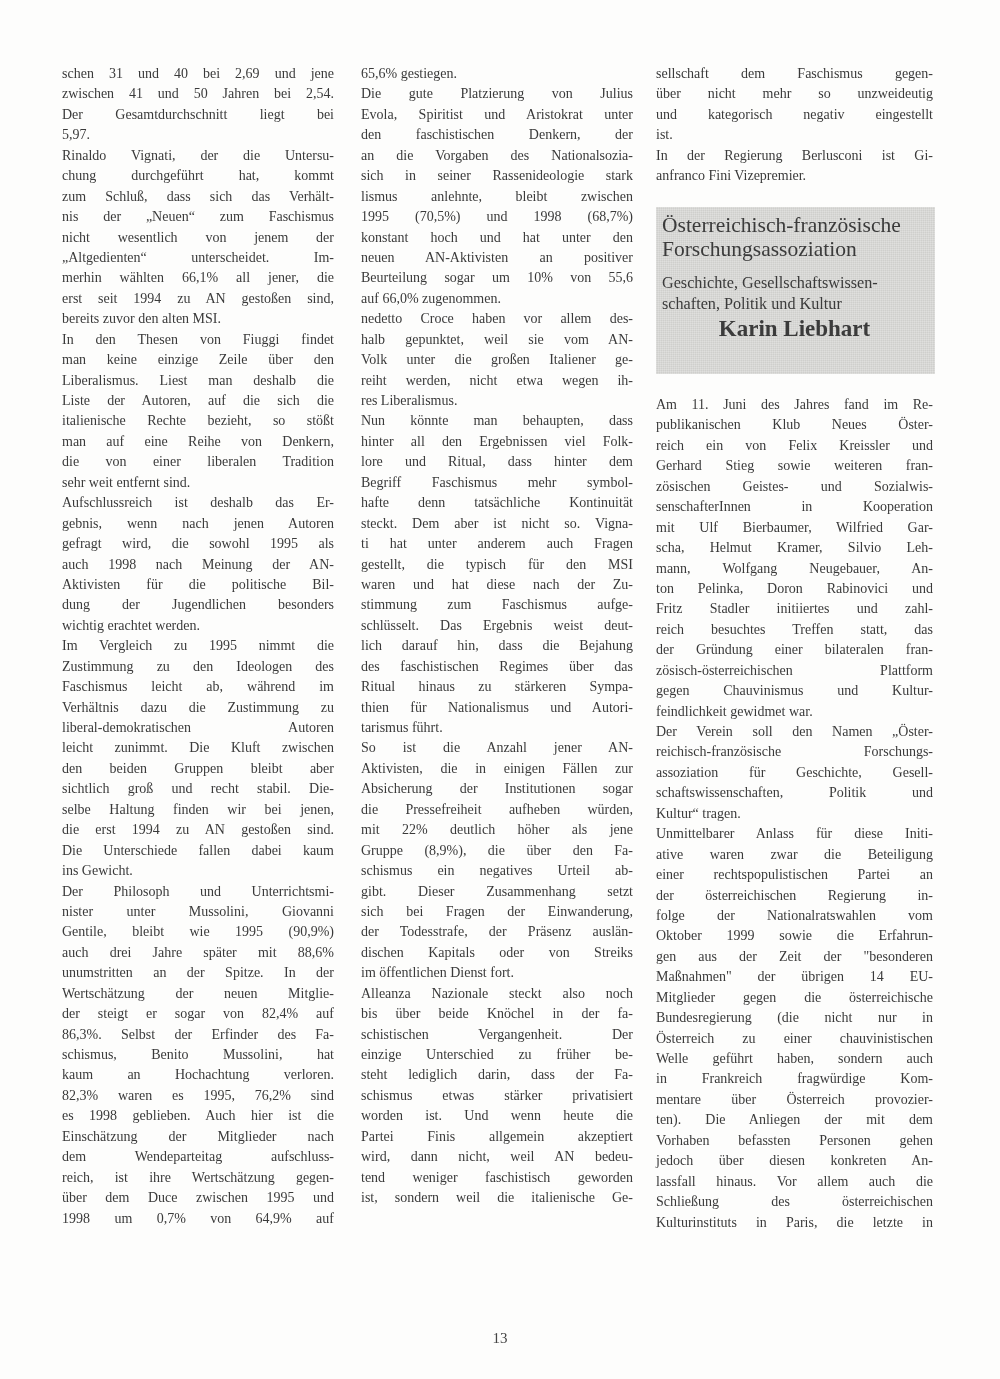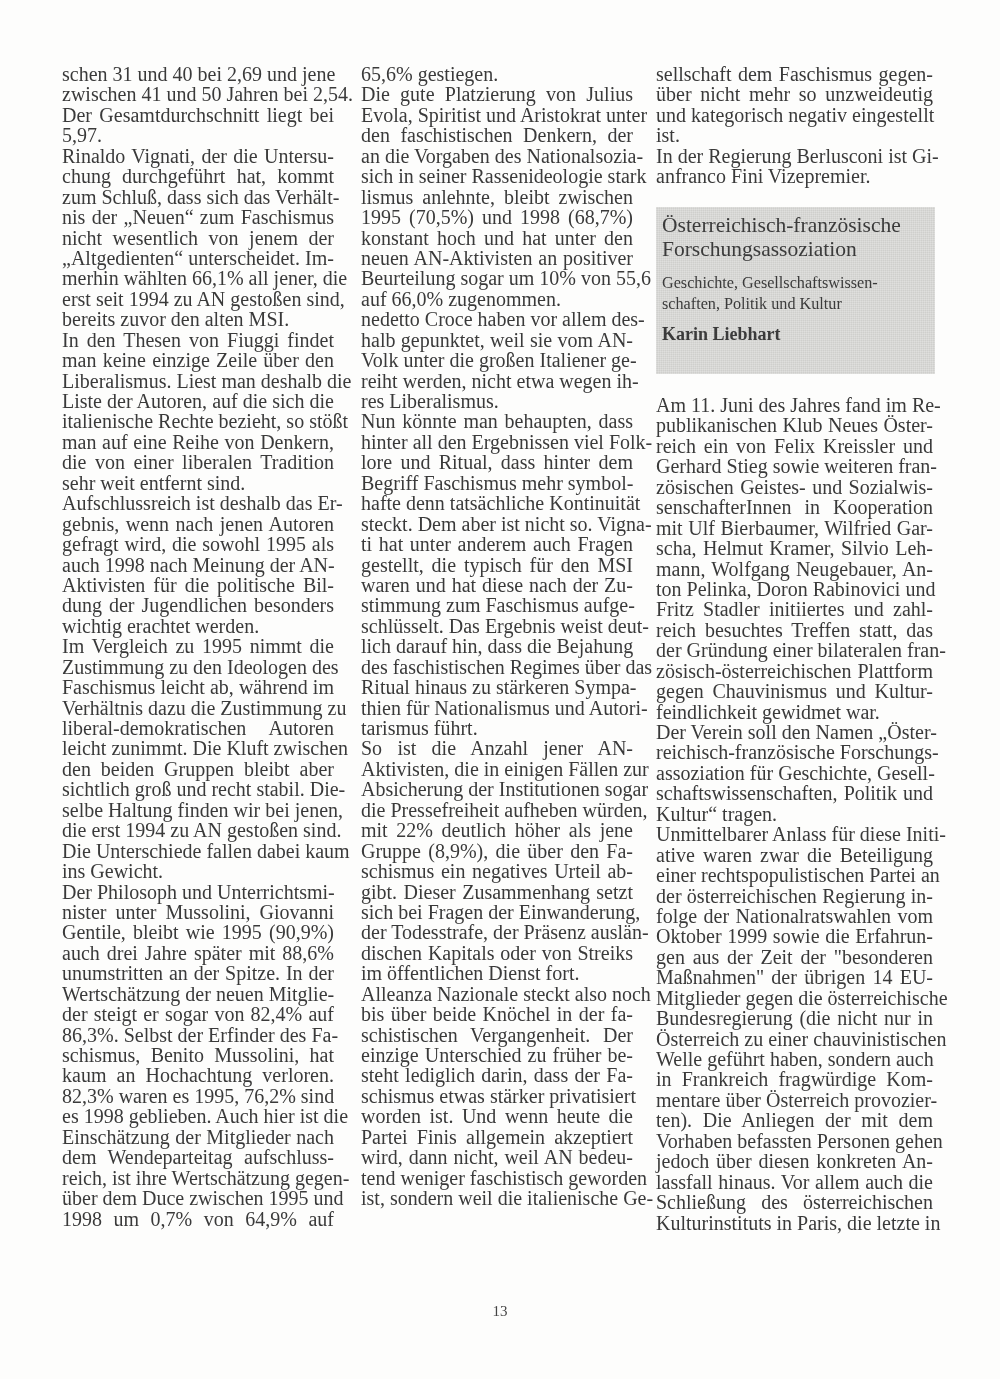--- a/index.html
+++ b/index.html
@@ -5,44 +5,44 @@
   html, body { margin: 0; padding: 0; }
   body {
     width: 1000px; height: 1379px; position: relative; overflow: hidden;
     background: #fdfdfc;
     font-family: "Liberation Serif", "DejaVu Serif", serif;
     color: #3a3a3a;
   }
   .col {
     position: absolute;
     top: 64px;
-    font-size: 20px;
+    font-size: 14px;
     line-height: 20.45px;
     text-align: justify;
   }
   .col .ln { display: block; text-align: justify; text-align-last: justify; white-space: nowrap; height: 20.45px; }
   .col .ln.last { text-align-last: left; }
   #col1 { left: 62px; width: 272px; }
   #col2 { left: 361px; width: 272px; }
   #col3 { left: 656px; width: 277px; }
   #col3b { left: 656px; width: 277px; top: 395px; }
   .box {
     position: absolute; left: 656px; top: 207px; width: 279px; height: 167px;
     background-color: #cfcfcc;
     background-image:
       repeating-linear-gradient(0deg, rgba(255,255,255,0.18) 0 1px, transparent 1px 2px),
       repeating-linear-gradient(90deg, rgba(255,255,255,0.18) 0 1px, transparent 1px 2px);
     box-sizing: border-box; padding: 6px 6px 12px 6px;
     color: #3b3b3b;
   }
   .box-title { font-size: 21.5px; line-height: 24px; margin: 0; white-space: nowrap; }
   .box-subtitle { font-size: 16.2px; line-height: 20.5px; margin: 12px 0 0 0; white-space: nowrap; }
-  .box-author { font-size: 18px; font-weight: bold; text-align: left; margin-top: 10px; padding-right: 2px; }
+  .box-author { font-size: 23px; font-weight: bold; text-align: center; margin-top: 2px; padding-right: 2px; }
   .page-number {
-    position: absolute; top: 1303px; left: 0; width: 1000px; text-align: center;
+    position: absolute; top: 1330px; left: 0; width: 1000px; text-align: center;
     font-size: 15px; color: #444;
   }
 </style>
 </head>
 <body>
 
 <div id="col1" class="col">
     <span class="ln">schen 31 und 40 bei 2,69 und jene</span>
     <span class="ln">zwischen 41 und 50 Jahren bei 2,54.</span>
     <span class="ln">Der Gesamtdurchschnitt liegt bei</span>

